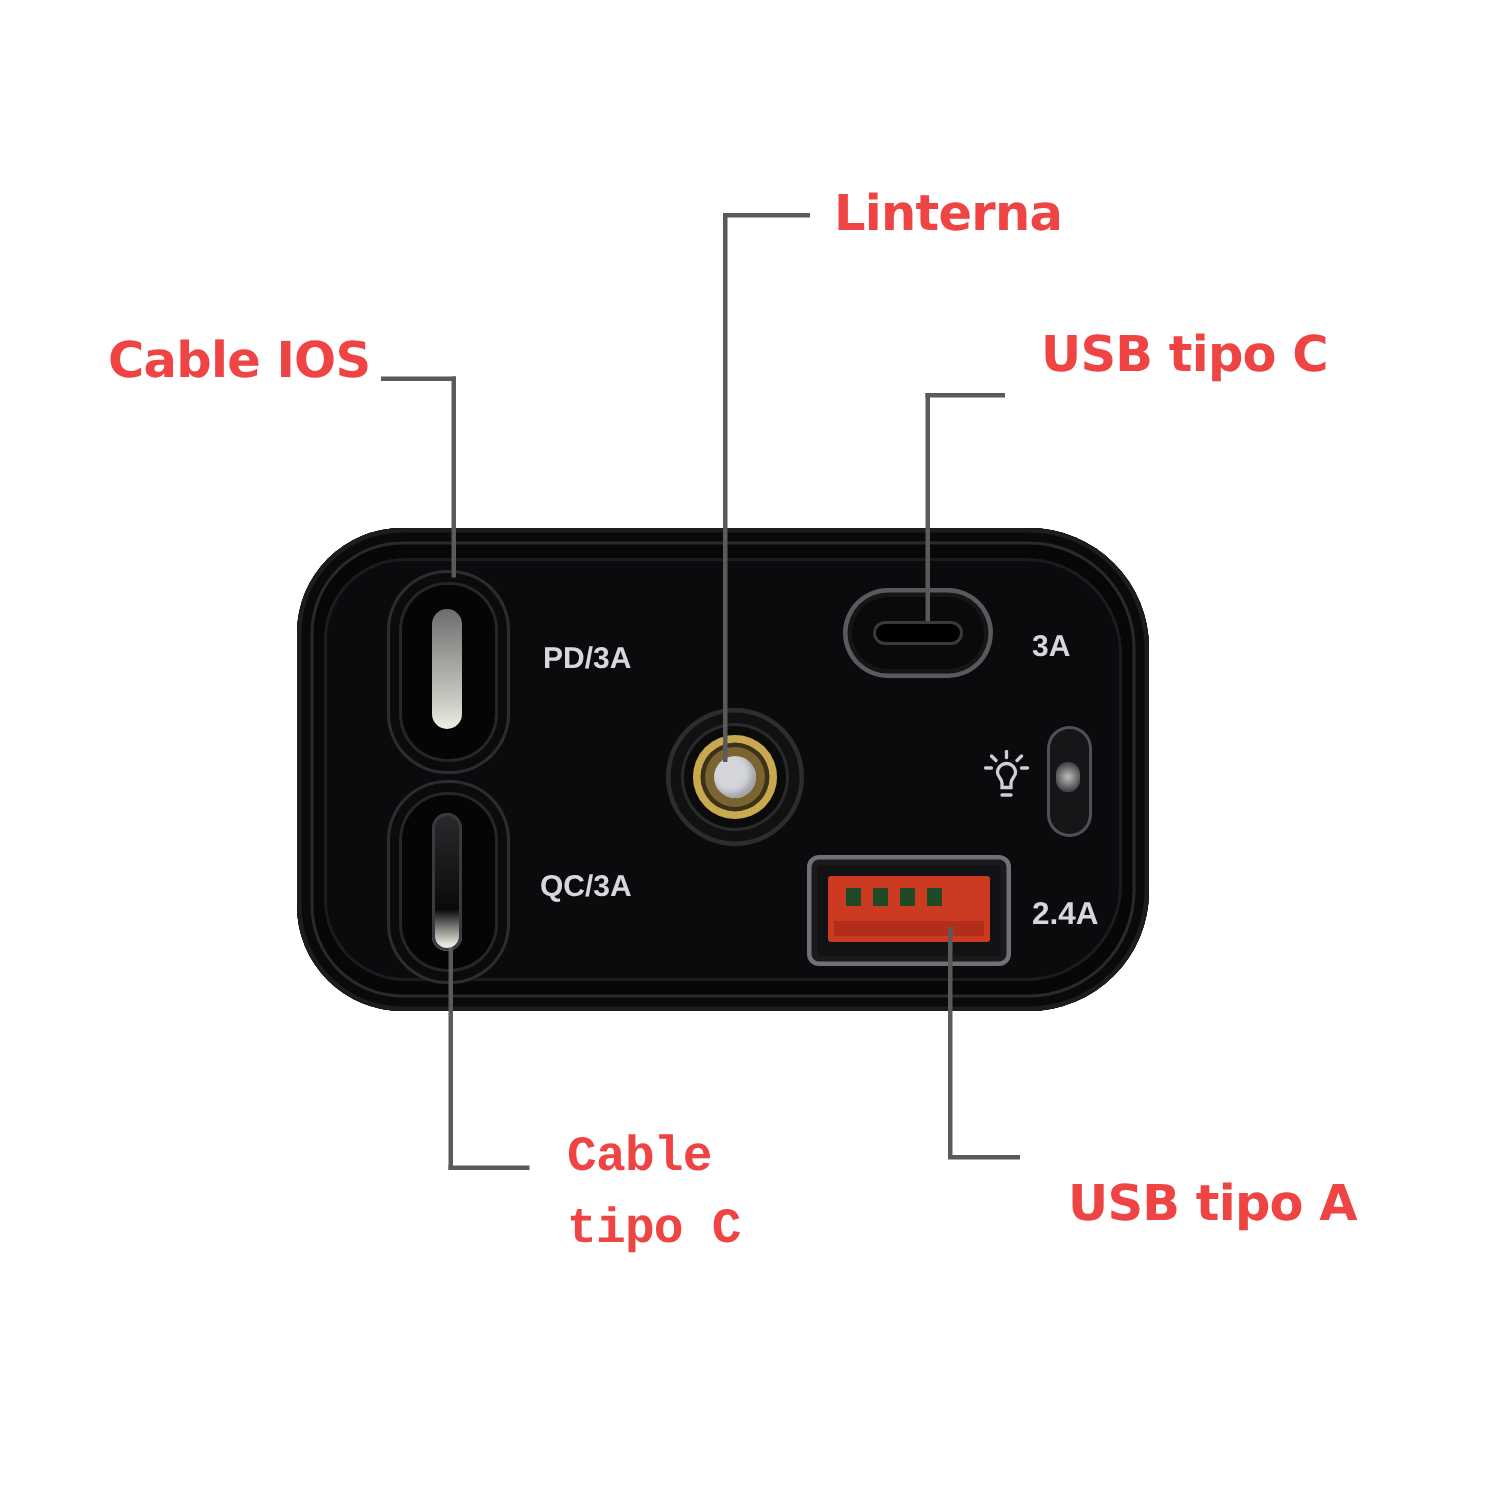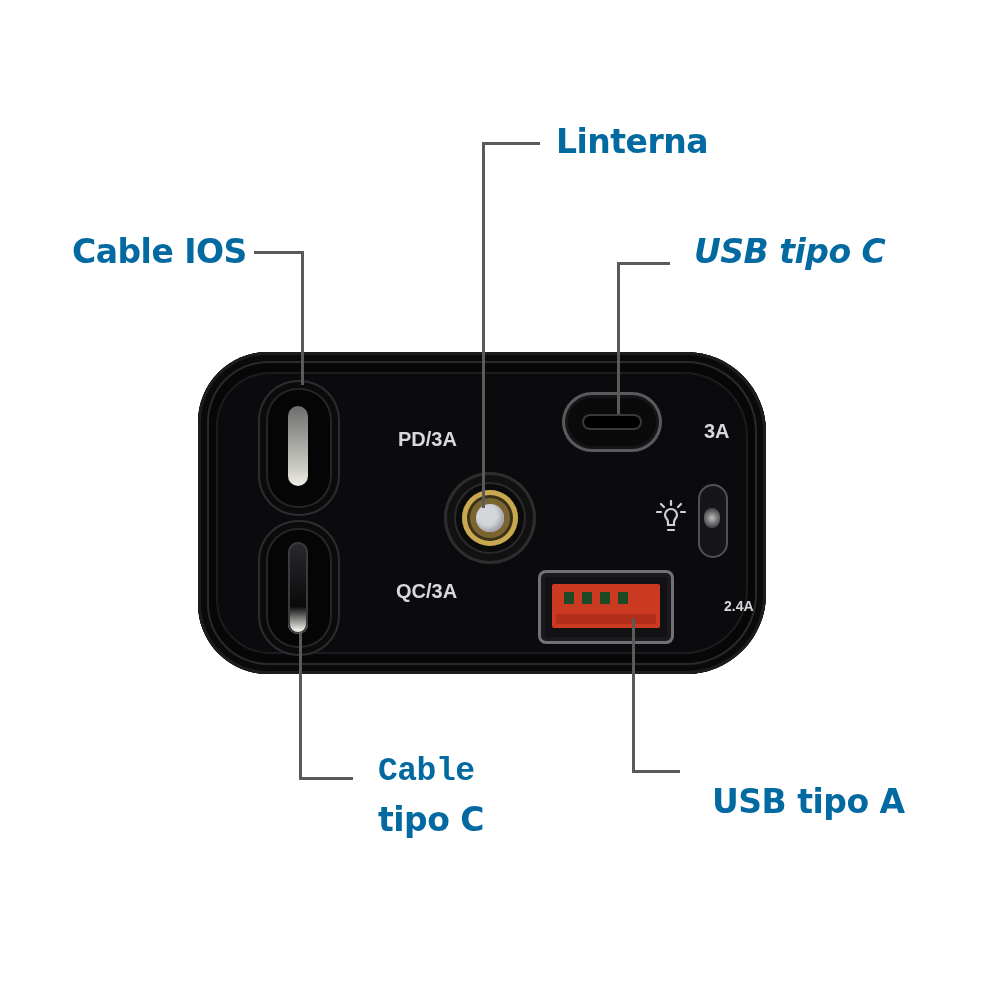--- a/index.html
+++ b/index.html
@@ -1,43 +1,43 @@
 <!DOCTYPE html>
 <html><head>
 <meta charset="utf-8">
 <style>
   html,body{margin:0;padding:0;background:#ffffff;}
   body{width:1000px;height:1000px;position:relative;overflow:hidden;font-family:"Liberation Sans","DejaVu Sans",sans-serif;}
-  .label{position:absolute;color:#0369a1;font-weight:bold;font-size:33px;line-height:44px;font-family:"DejaVu Sans","Liberation Sans",sans-serif;letter-spacing:-0.5px;}
+  .label{position:absolute;color:#ef4444;font-weight:bold;font-size:33px;line-height:44px;font-family:"DejaVu Sans","Liberation Sans",sans-serif;letter-spacing:-0.5px;}
   .line{position:absolute;background:#5a5a5a;}
   .device{position:absolute;left:198px;top:352px;width:568px;height:322px;background:#070708;border-radius:70px 80px 80px 70px;box-shadow:inset 0 0 0 3px #1d1d20, inset 0 0 0 9px #0a0a0b, inset 0 0 0 11px #2a2a2e;}
   .device-inner{position:absolute;left:18px;top:20px;width:532px;height:282px;border-radius:54px 64px 64px 54px;background:#0b0b0d;box-shadow:inset 0 0 0 2px #1c1c20;}
   .cable-slot{position:absolute;width:82px;height:136px;border-radius:40px;background:#050506;box-shadow:inset 0 0 0 2px #2d2d31, inset 0 0 0 8px #0b0b0c, inset 0 0 0 10px #262629;}
   .cable-plug{position:absolute;left:30px;width:20px;border-radius:10px;}
-  .port-text{position:absolute;color:#d8d8dc;font-weight:bold;font-family:"Liberation Sans",sans-serif;font-size:20px;margin-left:36px;}
+  .port-text{position:absolute;color:#d8d8dc;font-weight:bold;font-family:"Liberation Sans",sans-serif;font-size:20px;}
   .flashlight{position:absolute;left:444px;top:472px;width:92px;height:92px;border-radius:50%;background:#0b0b0c;box-shadow:inset 0 0 0 3px #2d2d30, inset 0 0 0 10px #111, inset 0 0 0 12px #2a2a2d;}
   .flash-ring{position:absolute;left:18px;top:18px;width:56px;height:56px;border-radius:50%;background:#7a6531;box-shadow:inset 0 0 0 5px #c9a94f, inset 0 0 0 8px #3c3119;}
   .flash-lens{position:absolute;left:14px;top:14px;width:28px;height:28px;border-radius:50%;background:#d4d6da;box-shadow:inset -3px -3px 5px #9ea0a8;}
   .usbc{position:absolute;left:562px;top:392px;width:100px;height:60px;border-radius:30px;background:#0a0a0b;box-shadow:inset 0 0 0 3px #5a5a5e, inset 0 0 0 6px #151517;}
   .usbc-slot{position:absolute;left:22px;top:24px;width:56px;height:12px;border-radius:6px;background:#000;box-shadow:0 0 0 2px #3a3a3e;}
   .led-window{position:absolute;left:698px;top:484px;width:30px;height:74px;border-radius:15px;background:#161618;box-shadow:inset 0 0 0 2px #505056;}
   .led-dot{position:absolute;left:6px;top:24px;width:16px;height:20px;border-radius:8px;background:radial-gradient(circle,#bdbdbd 0%,#4a4a4e 70%);}
   .usba{position:absolute;left:538px;top:570px;width:136px;height:74px;border-radius:8px;background:#121214;box-shadow:inset 0 0 0 3px #707075, inset 0 0 0 7px #1a1a1c;}
   .usba-tongue{position:absolute;left:14px;top:14px;width:108px;height:44px;background:#cc3a22;border-radius:2px;}
   .usba-pin{position:absolute;top:8px;width:10px;height:12px;background:#1f4a26;}
   .usba-bar{position:absolute;left:4px;top:30px;width:100px;height:10px;background:#b22e1b;}
 </style>
 </head>
 <body>
 
 <div class="label" style="left:556px;top:120px;">Linterna</div>
-<div class="label" style="left:72px;top:230px;">Cable IOS</div>
-<div class="label" style="left:694px;top:230px;font-style:italic;">USB tipo C</div>
+<div class="label" style="left:72px;top:218px;">Cable IOS</div>
+<div class="label" style="left:694px;top:214px;">USB tipo C</div>
 <div class="label" style="left:378px;top:750px;font-family:Liberation Mono, monospace;">Cable</div>
-<div class="label" style="left:378px;top:798px;">tipo C</div>
+<div class="label" style="left:378px;top:798px;font-family:Liberation Mono, monospace;">tipo C</div>
 <div class="label" style="left:712px;top:780px;">USB tipo A</div>
 
 <div class="device">
   <div class="device-inner"></div>
 </div>
 
 <div class="cable-slot" style="left:258px;top:380px;">
   <div class="cable-plug" style="top:26px;height:80px;background:linear-gradient(#6d6d6d,#cfcfc8 80%,#f0efe6);"></div>
 </div>
 <div class="cable-slot" style="left:258px;top:520px;">
@@ -49,21 +49,21 @@
 
 <div class="flashlight">
   <div class="flash-ring">
     <div class="flash-lens"></div>
   </div>
 </div>
 
 <div class="usbc">
   <div class="usbc-slot"></div>
 </div>
-<div class="port-text" style="left:668px;top:420px;">3A</div>
+<div class="port-text" style="left:688px;top:420px;">3A</div>
 
 <div style="position:absolute;left:656px;top:500px;width:30px;height:36px;">
   <svg width="30" height="36" viewBox="0 0 30 36">
     <g stroke="#d0d0d4" stroke-width="2.2" fill="none" stroke-linecap="round">
       <line x1="15" y1="1" x2="15" y2="5"></line>
       <line x1="5" y1="4" x2="8" y2="7"></line>
       <line x1="25" y1="4" x2="22" y2="7"></line>
       <line x1="1" y1="12" x2="5" y2="12"></line>
       <line x1="29" y1="12" x2="25" y2="12"></line>
       <path d="M9 15 a6 6 0 1 1 12 0 c0 3 -3 4 -3 7 v3 h-6 v-3 c0 -3 -3 -4 -3 -7z"></path>
@@ -77,21 +77,21 @@
 
 <div class="usba">
   <div class="usba-tongue">
     <div class="usba-pin" style="left:12px;"></div>
     <div class="usba-pin" style="left:30px;"></div>
     <div class="usba-pin" style="left:48px;"></div>
     <div class="usba-pin" style="left:66px;"></div>
     <div class="usba-bar"></div>
   </div>
 </div>
-<div class="port-text" style="left:688px;top:598px;font-size:14px;">2.4A</div>
+<div class="port-text" style="left:688px;top:598px;font-size:21px;">2.4A</div>
 
 <div class="line" style="left:482px;top:142px;width:58px;height:3px;"></div>
 <div class="line" style="left:482px;top:142px;width:3px;height:366px;"></div>
 
 <div class="line" style="left:254px;top:251px;width:50px;height:3px;"></div>
 <div class="line" style="left:301px;top:251px;width:3px;height:134px;"></div>
 
 <div class="line" style="left:617px;top:262px;width:53px;height:3px;"></div>
 <div class="line" style="left:617px;top:262px;width:3px;height:152px;"></div>
 

